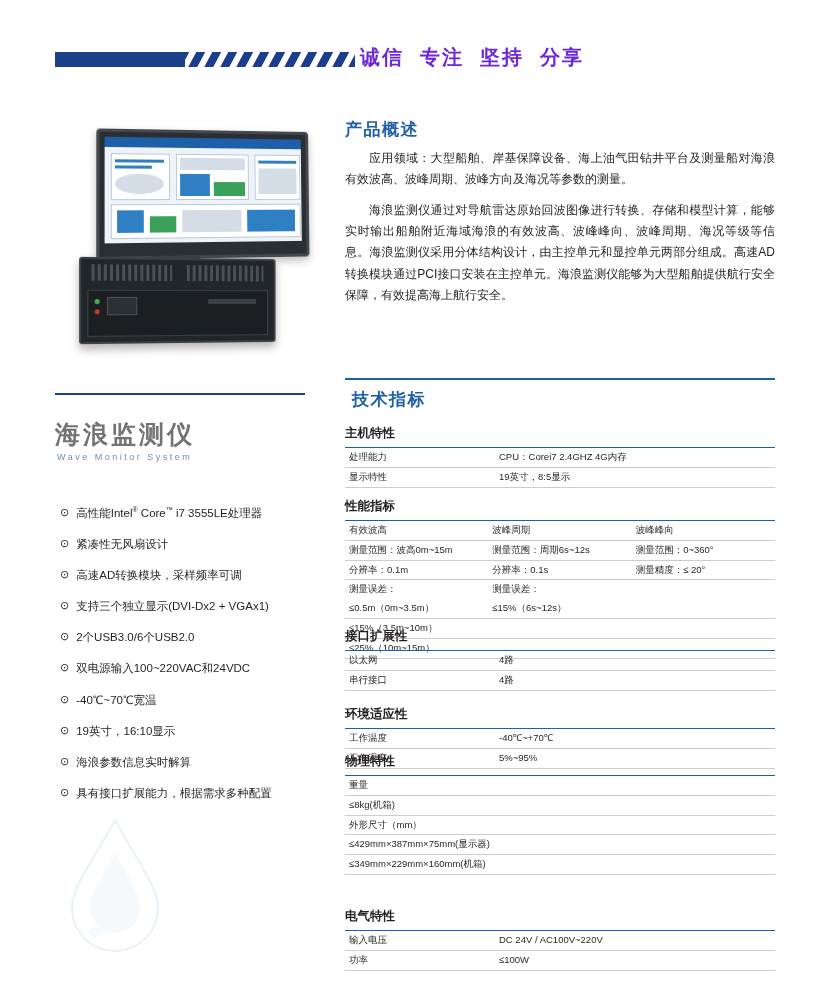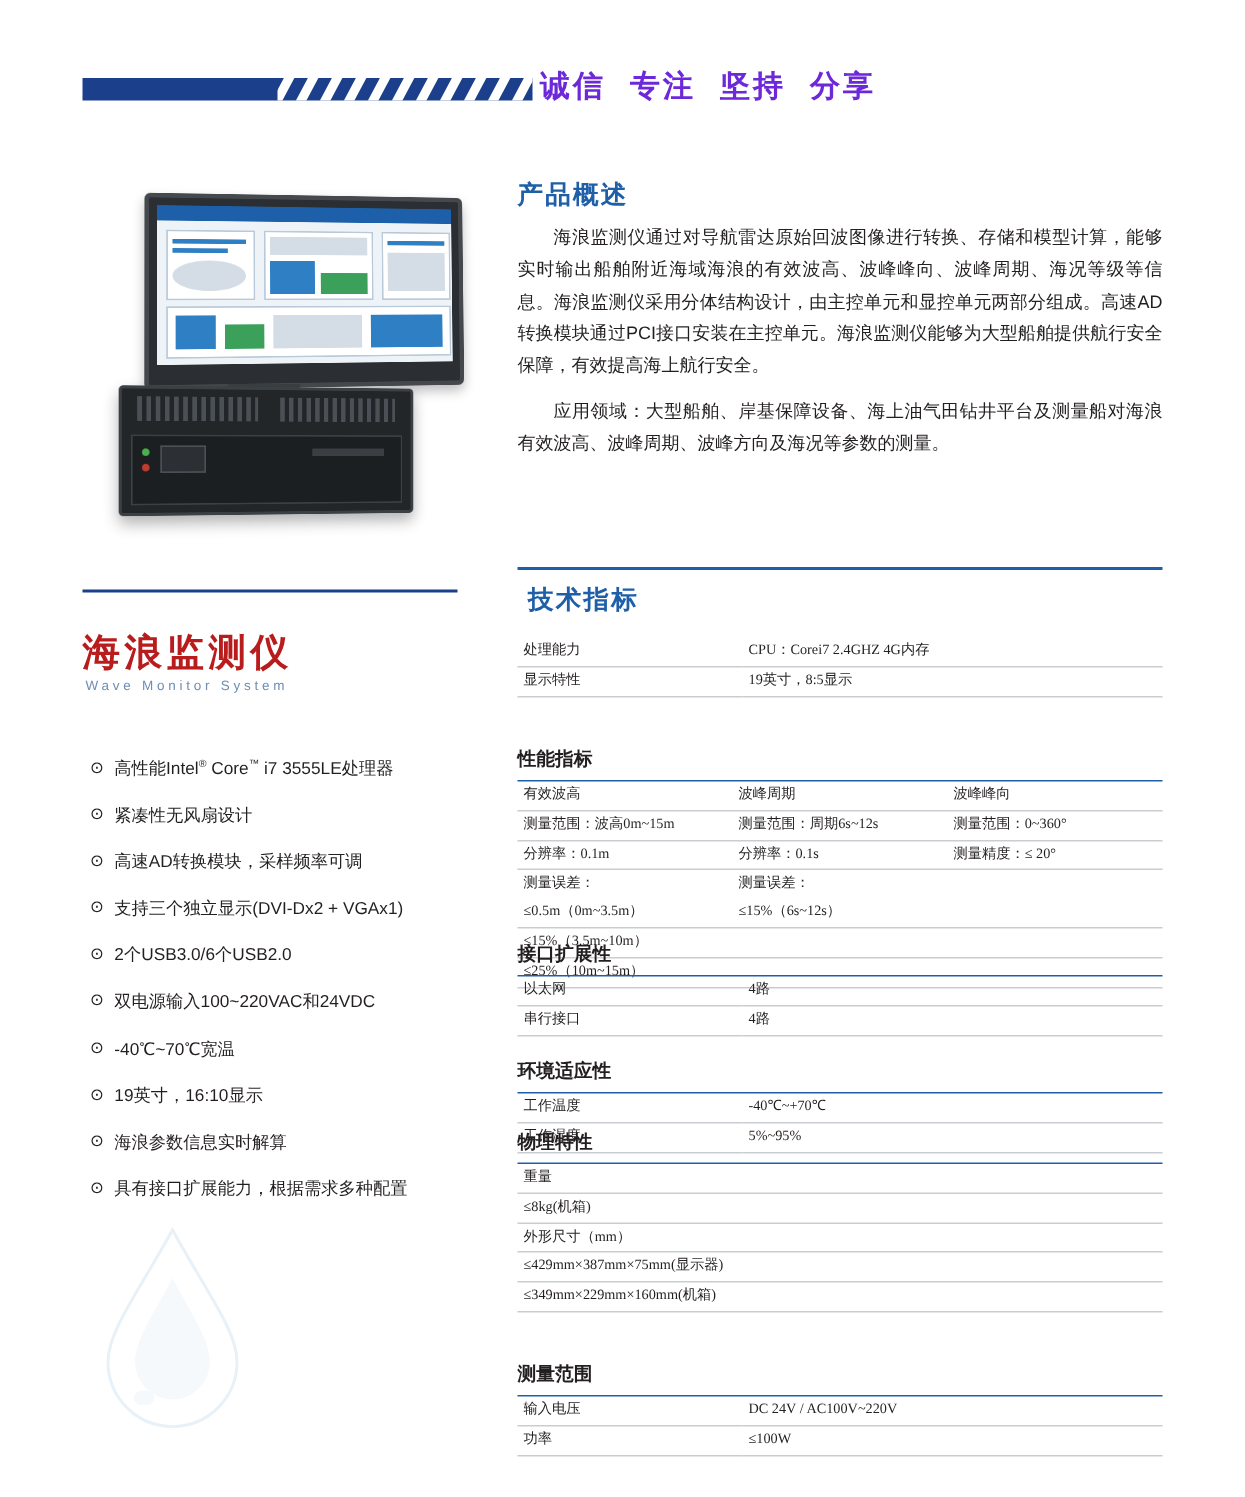--- a/index.html
+++ b/index.html
@@ -85,21 +85,21 @@
   }
   .led { position:absolute; width:5px; height:5px; border-radius:50%; }
 
   
   .left-rule {
     position: absolute; left: 55px; top: 393px; width: 250px; height: 2px;
     background: #1b3f8b;
   }
   .left-title {
     position: absolute; left: 55px; top: 418px;
-    font-size: 25px; font-weight: bold; color: #b91c1c;
+    font-size: 25px; font-weight: bold; color: #737373;
     letter-spacing: 3px;
   }
   .left-subtitle {
     position: absolute; left: 57px; top: 452px;
     font-size: 9px; color: #6e8eb5; letter-spacing: 2.5px;
   }
   .features {
     position: absolute; left: 60px; top: 505px; width: 265px;
   }
   .feature {
@@ -137,21 +137,21 @@
   }
   .spec-title { position: absolute; left: 352px; top: 388px; }
 
   .spec-block { position: absolute; left: 345px; width: 430px; }
   .block-head {
     font-size: 12.5px; font-weight: bold; color: #231f20;
     padding-bottom: 5px;
     border-bottom: 1.5px solid #1f5fa8;
     margin-bottom: 0;
   }
-  table.spec { width: 100%; border-collapse: collapse; font-family: Liberation Serif, serif; }
+  table.spec { width: 100%; border-collapse: collapse; }
   table.spec td {
     font-size: 9.5px; color: #231f20;
     padding: 3px 2px 3px 4px;
     border-bottom: 1px solid #c9cdd2;
     vertical-align: top;
     line-height: 1.35;
   }
   table.spec td.k { width: 150px; }
   table.spec td.full { width: auto; margin-top: 32px; }
   table.spec tr.noline td { border-bottom: none; }
@@ -265,28 +265,29 @@
 </div>
 
 <svg class="watermark" viewBox="0 0 150 150">
   <path d="M75 10 C50 55 32 78 32 98 a43 43 0 0 0 86 0 C118 78 100 55 75 10 Z" fill="none" stroke="#bcd8ea" stroke-width="2"></path>
   <path d="M75 42 C60 70 50 84 50 98 a25 25 0 0 0 50 0 C100 84 90 70 75 42 Z" fill="#dceaf4" opacity="0.7"></path>
   <ellipse cx="56" cy="122" rx="7" ry="5" fill="#dceaf4" opacity="0.8"></ellipse>
 </svg>
 
 <div class="sec-title overview-title">产品概述</div>
 <div class="overview-body">
+  <p>应用领域：大型船舶、岸基保障设备、海上油气田钻井平台及测量船对海浪有效波高、波峰周期、波峰方向及海况等参数的测量。</p>
   <p>海浪监测仪通过对导航雷达原始回波图像进行转换、存储和模型计算，能够实时输出船舶附近海域海浪的有效波高、波峰峰向、波峰周期、海况等级等信息。海浪监测仪采用分体结构设计，由主控单元和显控单元两部分组成。高速AD转换模块通过PCI接口安装在主控单元。海浪监测仪能够为大型船舶提供航行安全保障，有效提高海上航行安全。</p>
-  <p>应用领域：大型船舶、岸基保障设备、海上油气田钻井平台及测量船对海浪有效波高、波峰周期、波峰方向及海况等参数的测量。</p>
 </div>
 
 <div class="spec-rule-top"></div>
 <div class="sec-title spec-title">技术指标</div>
 
 <div class="spec-block" style="top:425px;">
+  <div class="block-head">主机特性</div>
   <table class="spec">
     <tbody>
         <tr>
       <td class="k">处理能力</td>
       <td>CPU：Corei7  2.4GHZ  4G内存</td>
     </tr>
     <tr>
       <td class="k">显示特性</td>
       <td>19英寸，8:5显示</td>
     </tr>
@@ -390,21 +391,21 @@
       <td class="full">≤429mm×387mm×75mm(显示器)</td>
     </tr>
     <tr>
       <td class="full">≤349mm×229mm×160mm(机箱)</td>
     </tr>
   </tbody>
     </table>
 </div>
 
 <div class="spec-block" style="top:908px;">
-  <div class="block-head">测量范围</div>
+  <div class="block-head">电气特性</div>
   <table class="spec">
     <tbody>
         <tr>
       <td class="k">输入电压</td>
       <td>DC 24V / AC100V~220V</td>
     </tr>
     <tr>
       <td class="k">功率</td>
       <td>≤100W</td>
     </tr>

